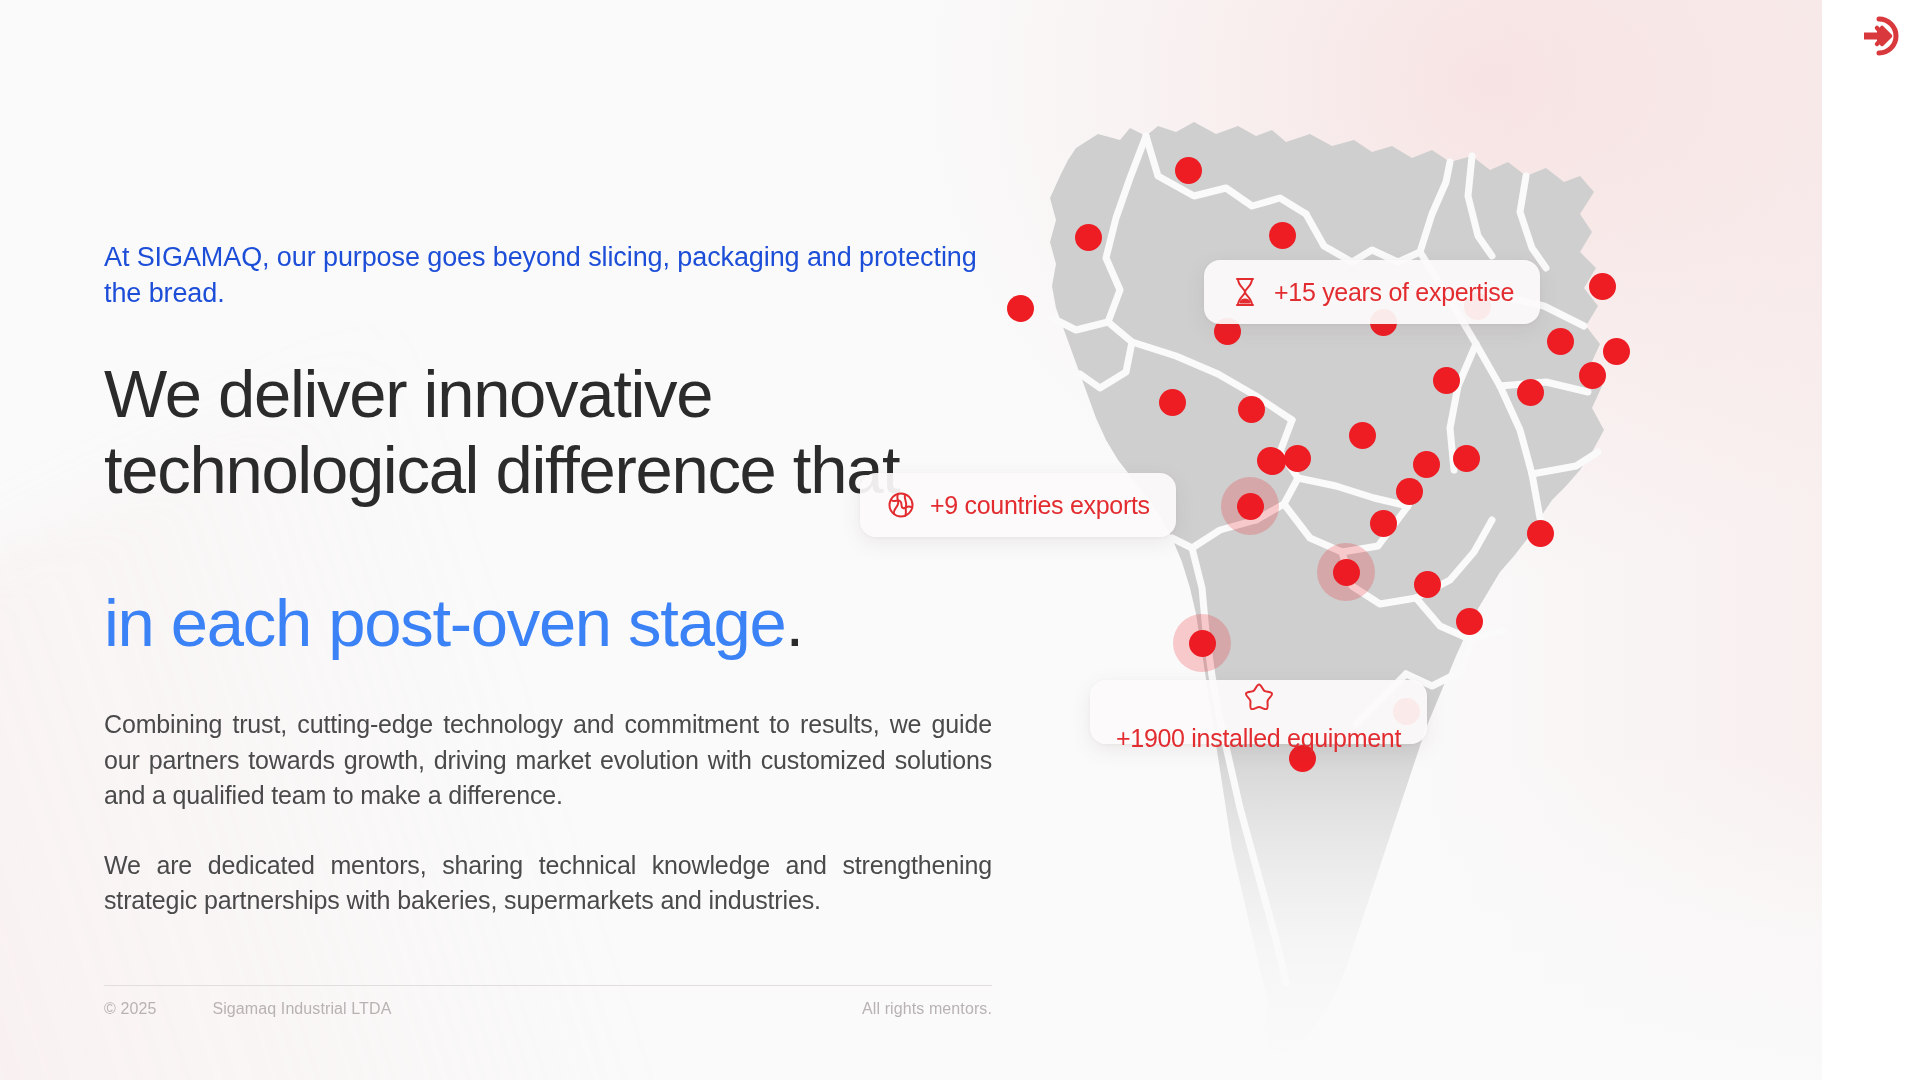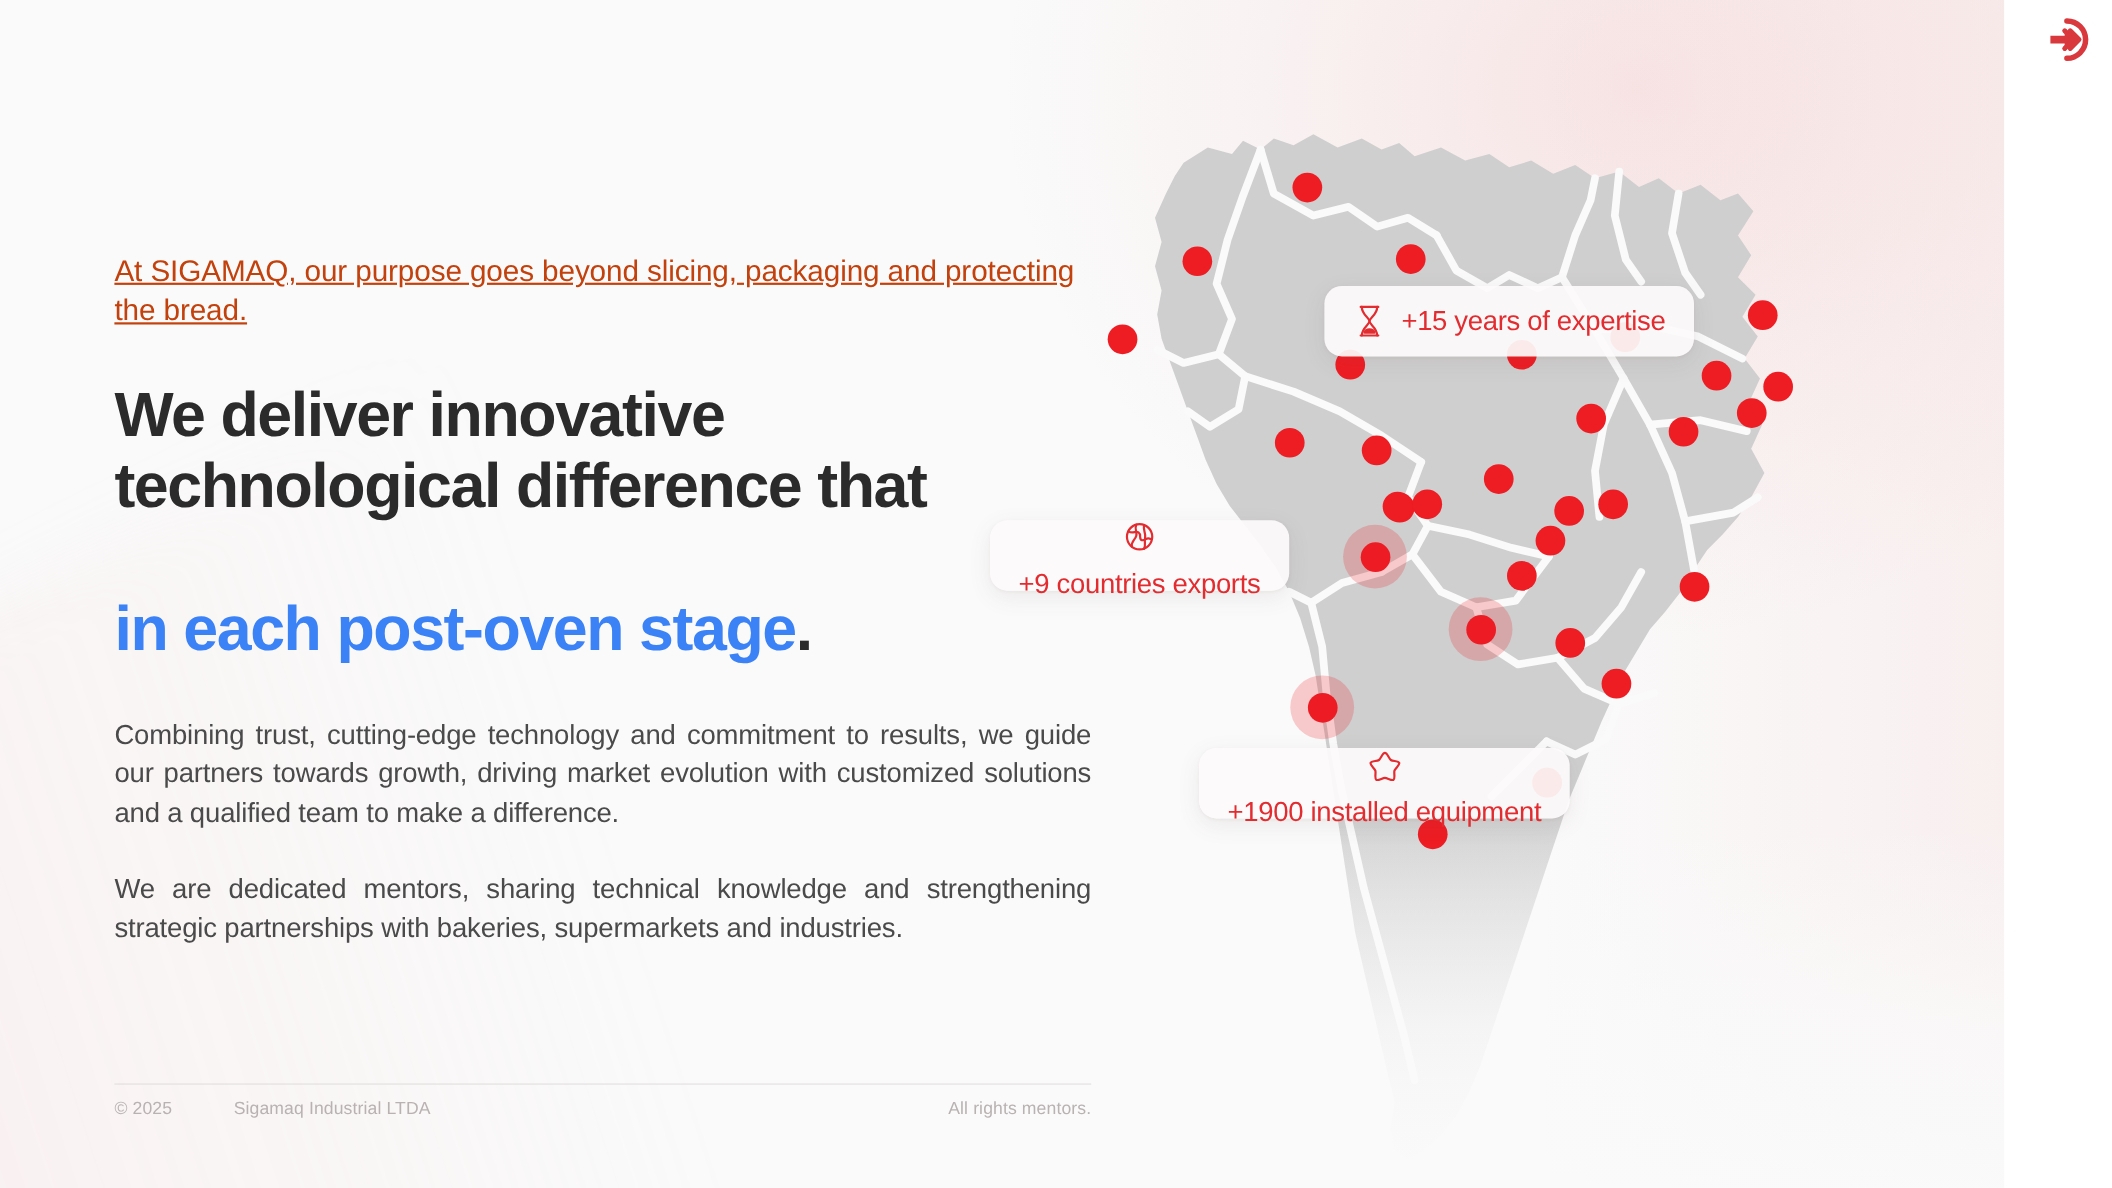--- a/index.html
+++ b/index.html
@@ -69,31 +69,30 @@
   #copy {
     position: absolute;
     left: 104px;
     top: 228px;
     width: 888px;
   }
 
   .kicker {
     font-size: 27px;
     line-height: 1.33;
-    color: #c2410c;
+    color: #1d4ed8;
     letter-spacing: -0.1px;
-    margin: 1px 0 44px 0;
+    margin: 12px 0 44px 0;
     font-weight: 400;
-    text-decoration: underline;
   }
 
   .headline {
-    font-size: 57px;
+    font-size: 67px;
     line-height: 1.14;
-    font-weight: 700;
+    font-weight: 400;
     color: #2b2b2b;
     letter-spacing: -1.3px;
     margin: 0 0 46px 0;
   }
   .headline .accent { color: #3b82f6; }
   .headline .dot { color: #2b2b2b; }
 
   .body-par {
     font-size: 25px;
     line-height: 1.42;
@@ -202,21 +201,21 @@
     align-items: center;
     justify-content: center;
     width: 30px;
     height: 30px;
     flex: 0 0 30px;
   }
   .chip .chip-ico svg { display: block; }
   .chip .chip-label { display: inline-block; }
 
   #chip-expertise { left: 1204px; top: 260px; }
-  #chip-exports   { left: 900px;  top: 473px; flex-direction: column; }
+  #chip-exports   { left: 860px;  top: 473px; }
   #chip-equipment { left: 1090px; top: 680px; flex-direction: column; }
 
   
   #next-btn {
     position: absolute;
     left: 1857px;
     top: 16px;
     width: 44px;
     height: 44px;
     display: flex;

